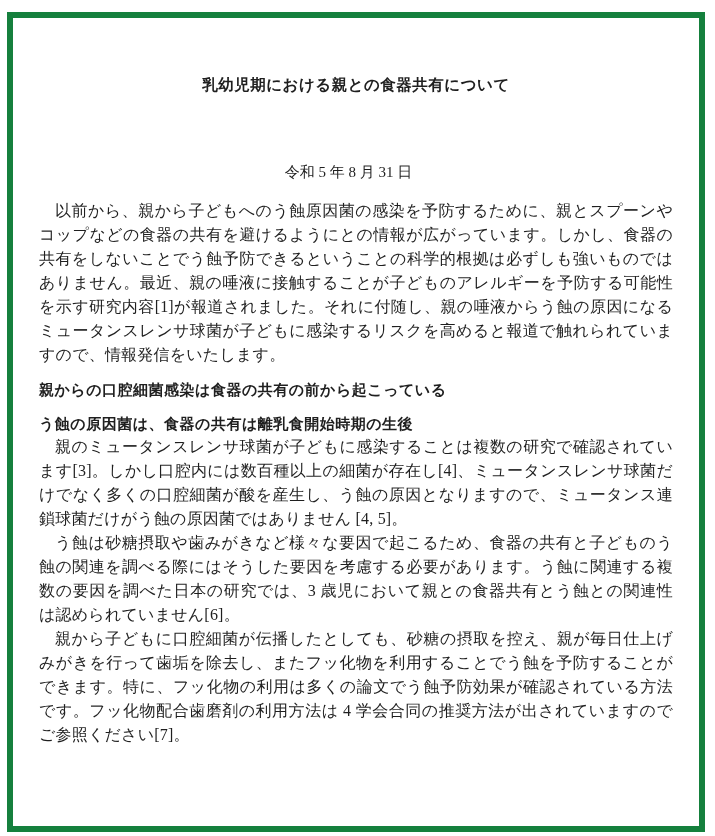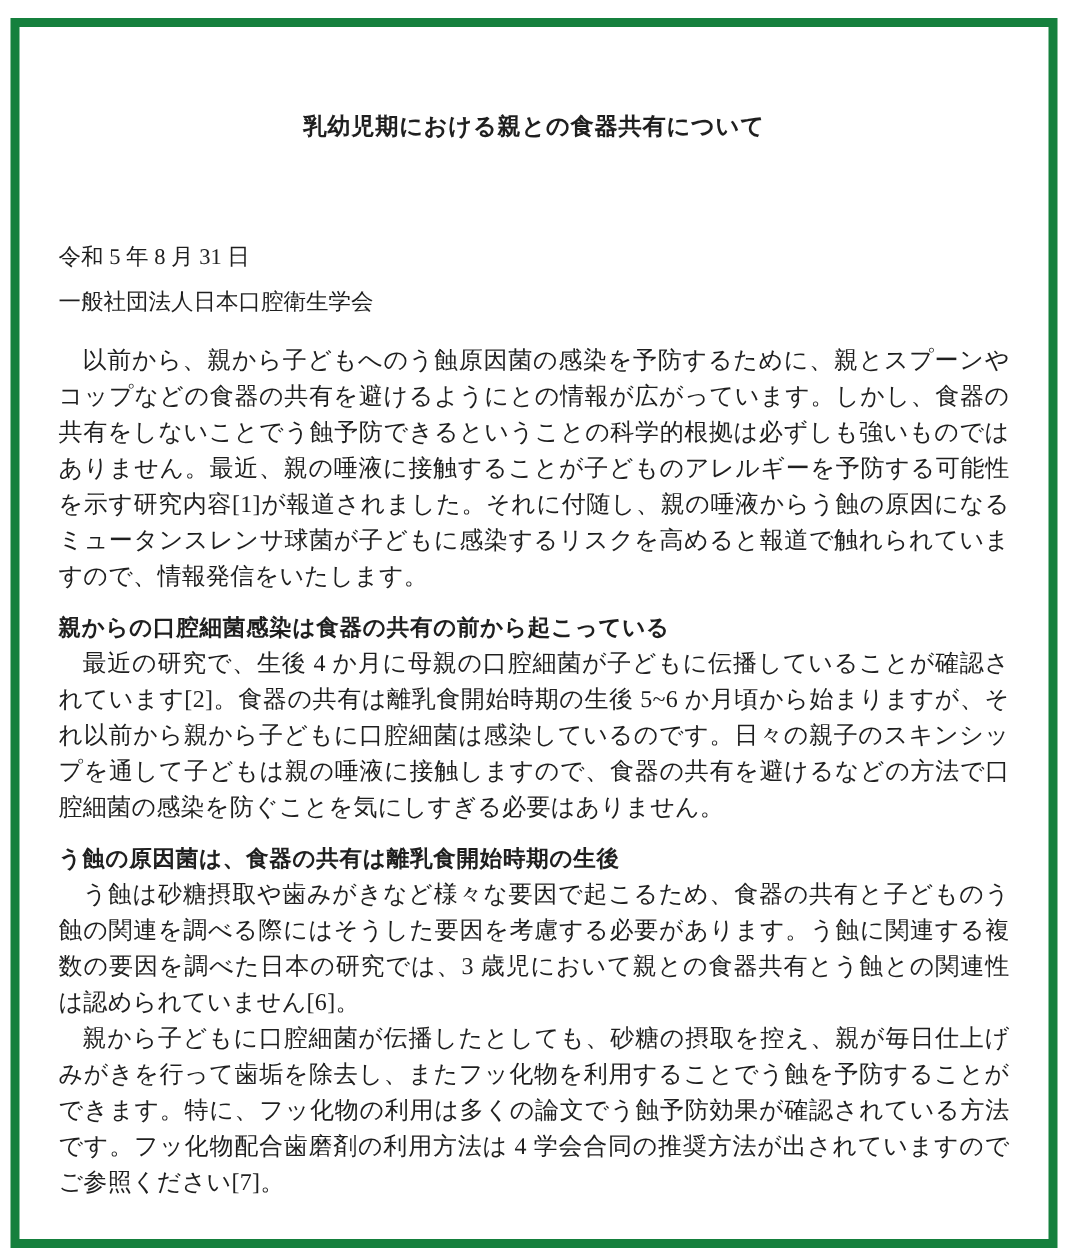--- a/index.html
+++ b/index.html
@@ -32,66 +32,65 @@
     margin-top: 56px;
     text-align: center;
     font-family: "Liberation Sans", "DejaVu Sans", sans-serif;
     font-weight: bold;
     font-size: 15.5px;
     line-height: 22px;
     letter-spacing: 0.5px;
   }
   .byline {
     margin-top: 64px;
-    text-align: left;
+    text-align: center;
     padding-right: 15px;
     font-size: 15px;
     line-height: 25px;
   }
   .byline div {
     margin-bottom: 5px;
   }
   p.body-par {
     margin: 0;
     font-size: 16px;
     line-height: 24px;
     text-align: justify;
     text-indent: 1em;
     letter-spacing: 0.2px;
   }
   p.intro {
     margin-top: 14px;
   }
   h2.sec-heading {
     margin: 12px 0 0 0;
-    font-family: Liberation Mono, monospace;
+    font-family: Liberation Serif, serif;
     font-weight: bold;
     font-size: 15px;
     line-height: 22px;
     letter-spacing: 0.5px;
   }
 </style>
 </head>
 <body>
 
 <div class="page">
   <div class="content">
 
     <div class="doc-title">乳幼児期における親との食器共有について</div>
 
     <div class="byline">
       <div>令和 5 年 8 月 31 日</div>
-      <div>一般社団法人日本口腔衛生学会</div>
     </div>
 
     <p class="body-par intro">以前から、親から子どもへのう蝕原因菌の感染を予防するために、親とスプーンやコップなどの食器の共有を避けるようにとの情報が広がっています。しかし、食器の共有をしないことでう蝕予防できるということの科学的根拠は必ずしも強いものではありません。最近、親の唾液に接触することが子どものアレルギーを予防する可能性を示す研究内容[1]が報道されました。それに付随し、親の唾液からう蝕の原因になるミュータンスレンサ球菌が子どもに感染するリスクを高めると報道で触れられていますので、情報発信をいたします。</p>
 
     <h2 class="sec-heading">親からの口腔細菌感染は食器の共有の前から起こっている</h2>
-    <p class="body-par">最近の研究で、生後 4 か月に母親の口腔細菌が子どもに伝播していることが確認されています[2]。食器の共有は離乳食開始時期の生後 5~6 か月頃から始まりますが、それ以前から親から子どもに口腔細菌は感染しているのです。日々の親子のスキンシップを通して子どもは親の唾液に接触しますので、食器の共有を避けるなどの方法で口腔細菌の感染を防ぐことを気にしすぎる必要はありません。</p>
 
     <h2 class="sec-heading">う蝕の原因菌は、食器の共有は離乳食開始時期の生後</h2>
+    <p class="body-par">親のミュータンスレンサ球菌が子どもに感染することは複数の研究で確認されています[3]。しかし口腔内には数百種以上の細菌が存在し[4]、ミュータンスレンサ球菌だけでなく多くの口腔細菌が酸を産生し、う蝕の原因となりますので、ミュータンス連鎖球菌だけがう蝕の原因菌ではありません [4, 5]。</p>
 
     <p class="body-par">う蝕は砂糖摂取や歯みがきなど様々な要因で起こるため、食器の共有と子どものう蝕の関連を調べる際にはそうした要因を考慮する必要があります。う蝕に関連する複数の要因を調べた日本の研究では、3 歳児において親との食器共有とう蝕との関連性は認められていません[6]。</p>
 
     <p class="body-par">親から子どもに口腔細菌が伝播したとしても、砂糖の摂取を控え、親が毎日仕上げみがきを行って歯垢を除去し、またフッ化物を利用することでう蝕を予防することができます。特に、フッ化物の利用は多くの論文でう蝕予防効果が確認されている方法です。フッ化物配合歯磨剤の利用方法は 4 学会合同の推奨方法が出されていますのでご参照ください[7]。</p>
 
   </div>
 </div>
 
 </body></html>

